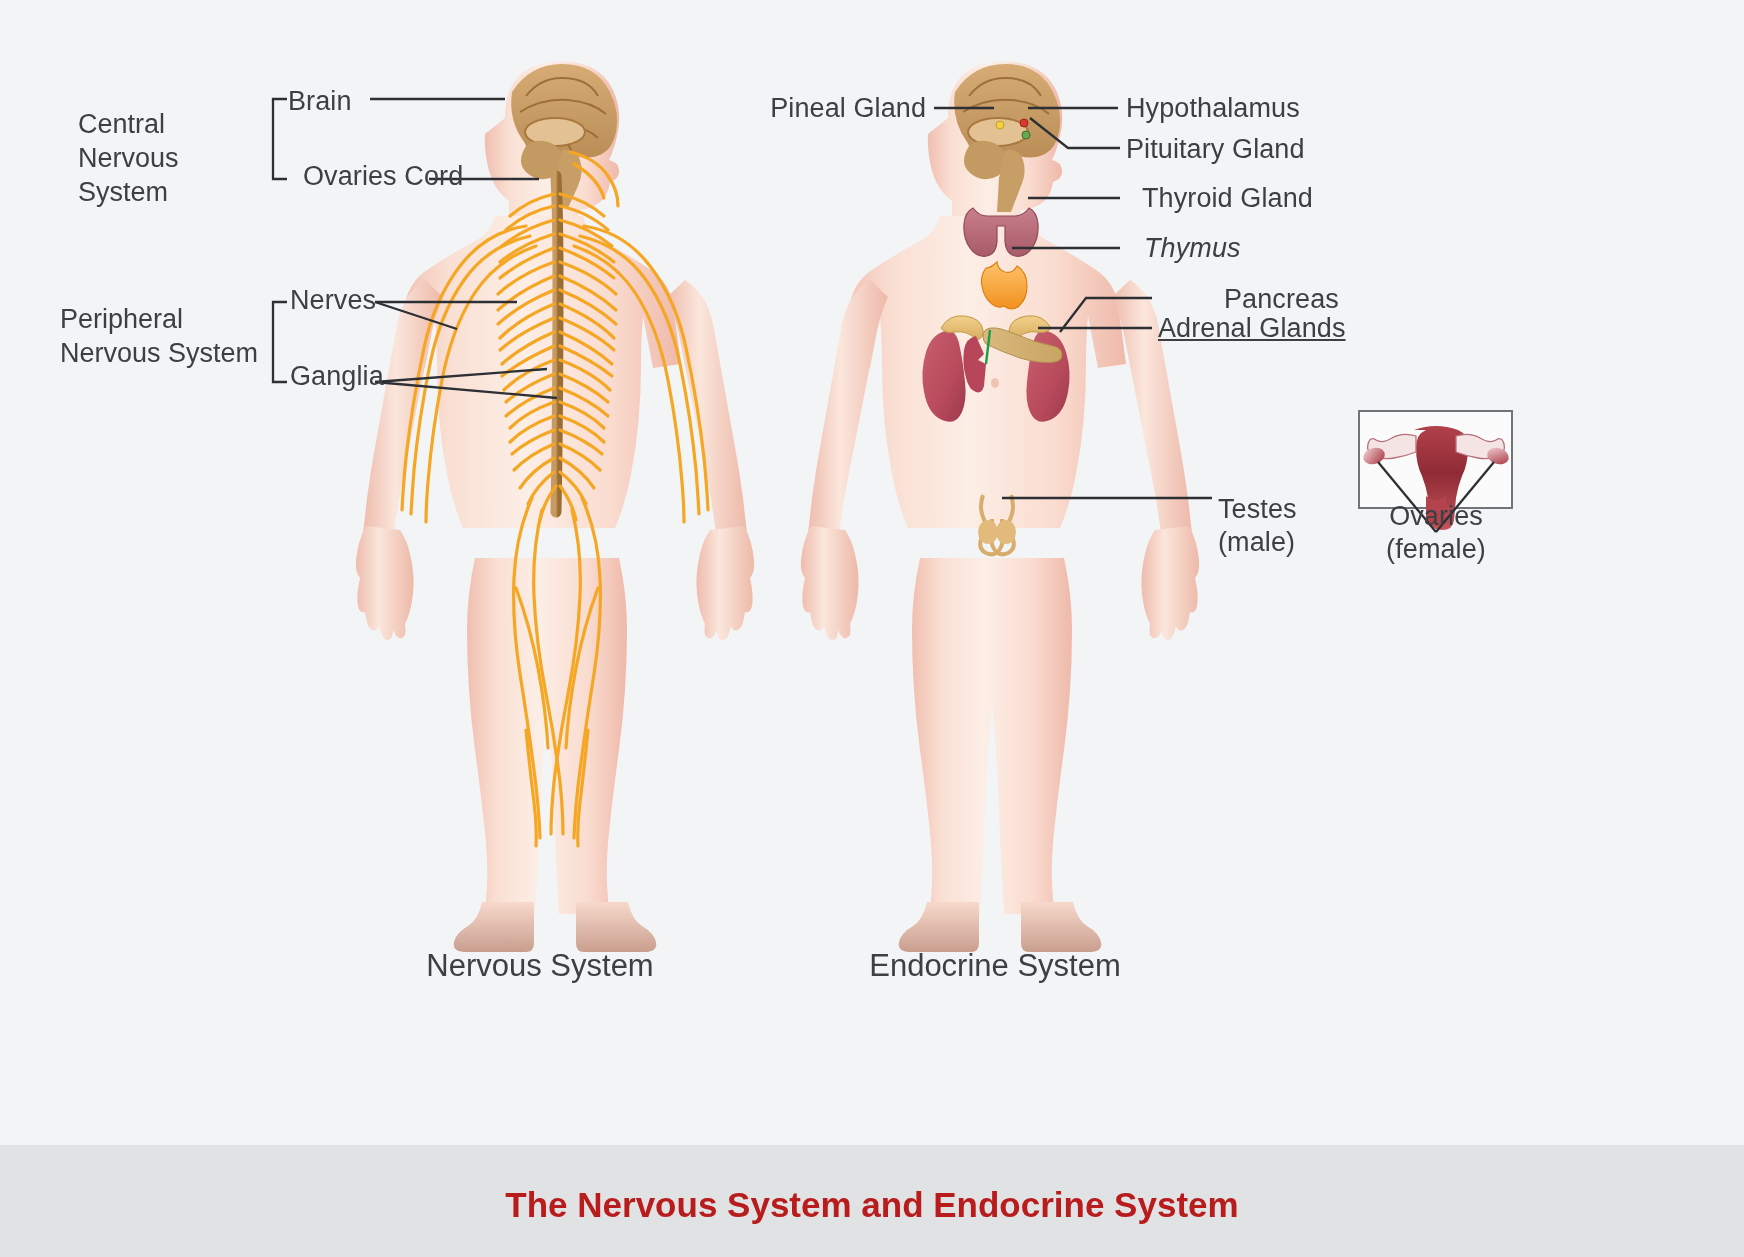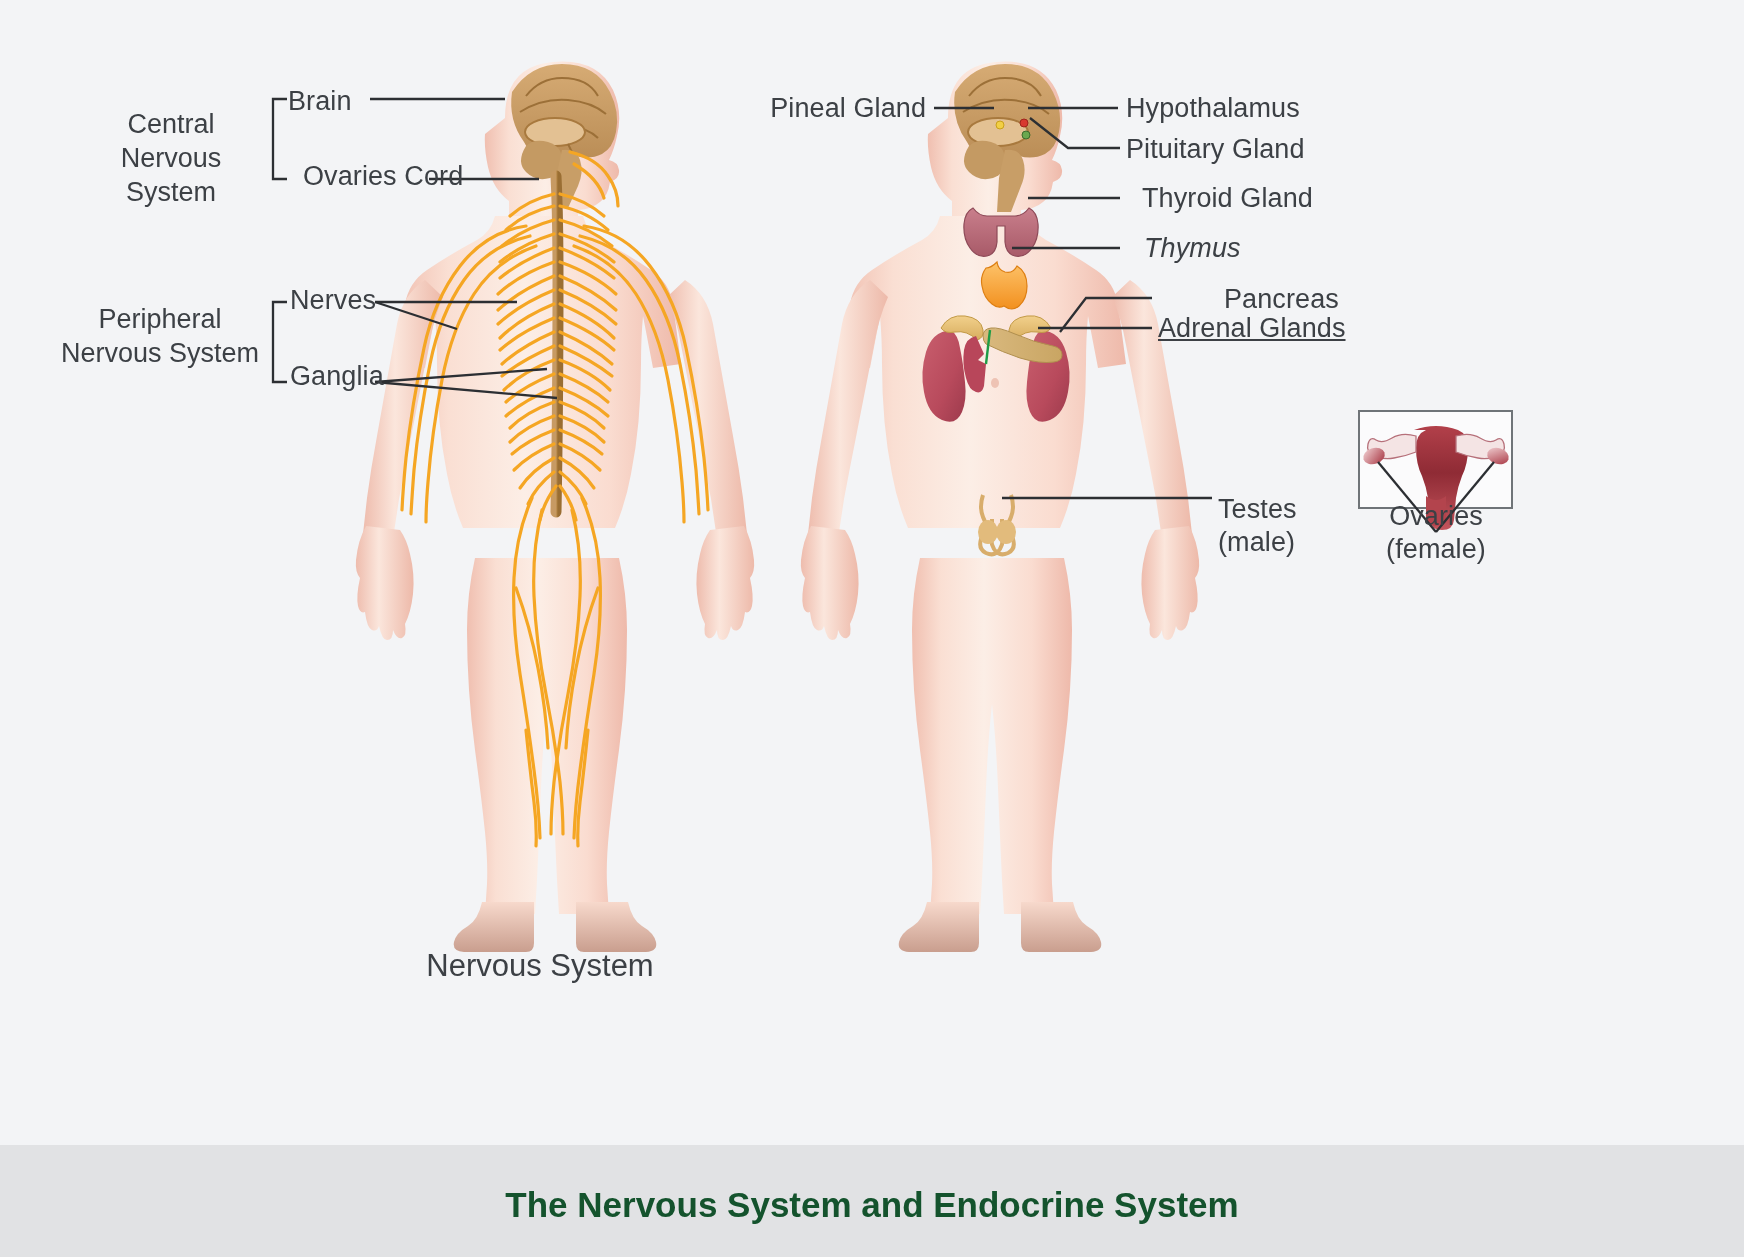--- a/index.html
+++ b/index.html
@@ -20,38 +20,38 @@
     white-space:pre;
     line-height:1.22;
     letter-spacing:.1px;
   }
   .lbl.r{text-align:right;}
   .lbl.c{text-align:center;}
   .grouplbl{
     position:absolute;
     font-size:27px;
     color:#3c4045;
-    text-align:center;
+    text-align:left;
     line-height:1.25;
     white-space:pre-line;
   }
   .sys-title{
     position:absolute;
     font-size:31px;
     color:#3c4045;
     text-align:center;
     white-space:pre;
   }
   #captionbar{
     position:absolute;left:0;top:1145px;width:1744px;height:112px;
     background:#e1e2e4;
   }
   #captiontext{
     position:absolute;left:0;top:1185px;width:1744px;
-    text-align:center;font-size:35px;font-weight:bold;color:#14532d;
+    text-align:center;font-size:35px;font-weight:bold;color:#b91c1c;
     white-space:pre;
   }
   #ovaryBox{
     position:absolute;left:1358px;top:410px;width:155px;height:99px;
     border:2.5px solid #6f7478;background:#fbfbfc;box-sizing:border-box;
   }
   svg{display:block;}
 </style>
 </head>
 <body>
@@ -407,17 +407,18 @@
     <ellipse cx="140" cy="46" rx="11" ry="8" fill="url(#ovG)" transform="rotate(18 140 46)"></ellipse>
 
     <g stroke="#2c2f33" stroke-width="2.3" fill="none">
       <path d="M20 52 L78 122"></path>
       <path d="M136 52 L78 122"></path>
     </g>
   </svg>
   <div class="lbl c" style="left:1336px;top:500px;width:200px;"><span>Ovaries</span><br><span>(female)</span></div>
 
   <div class="sys-title" style="left:340px;top:948px;width:400px;">Nervous System</div>
+  <div class="sys-title" style="left:795px;top:948px;width:400px;">Endocrine System</div>
 
   <div id="captionbar"></div>
   <div id="captiontext">The Nervous System and Endocrine System</div>
 
 </div>
 
 </body></html>

